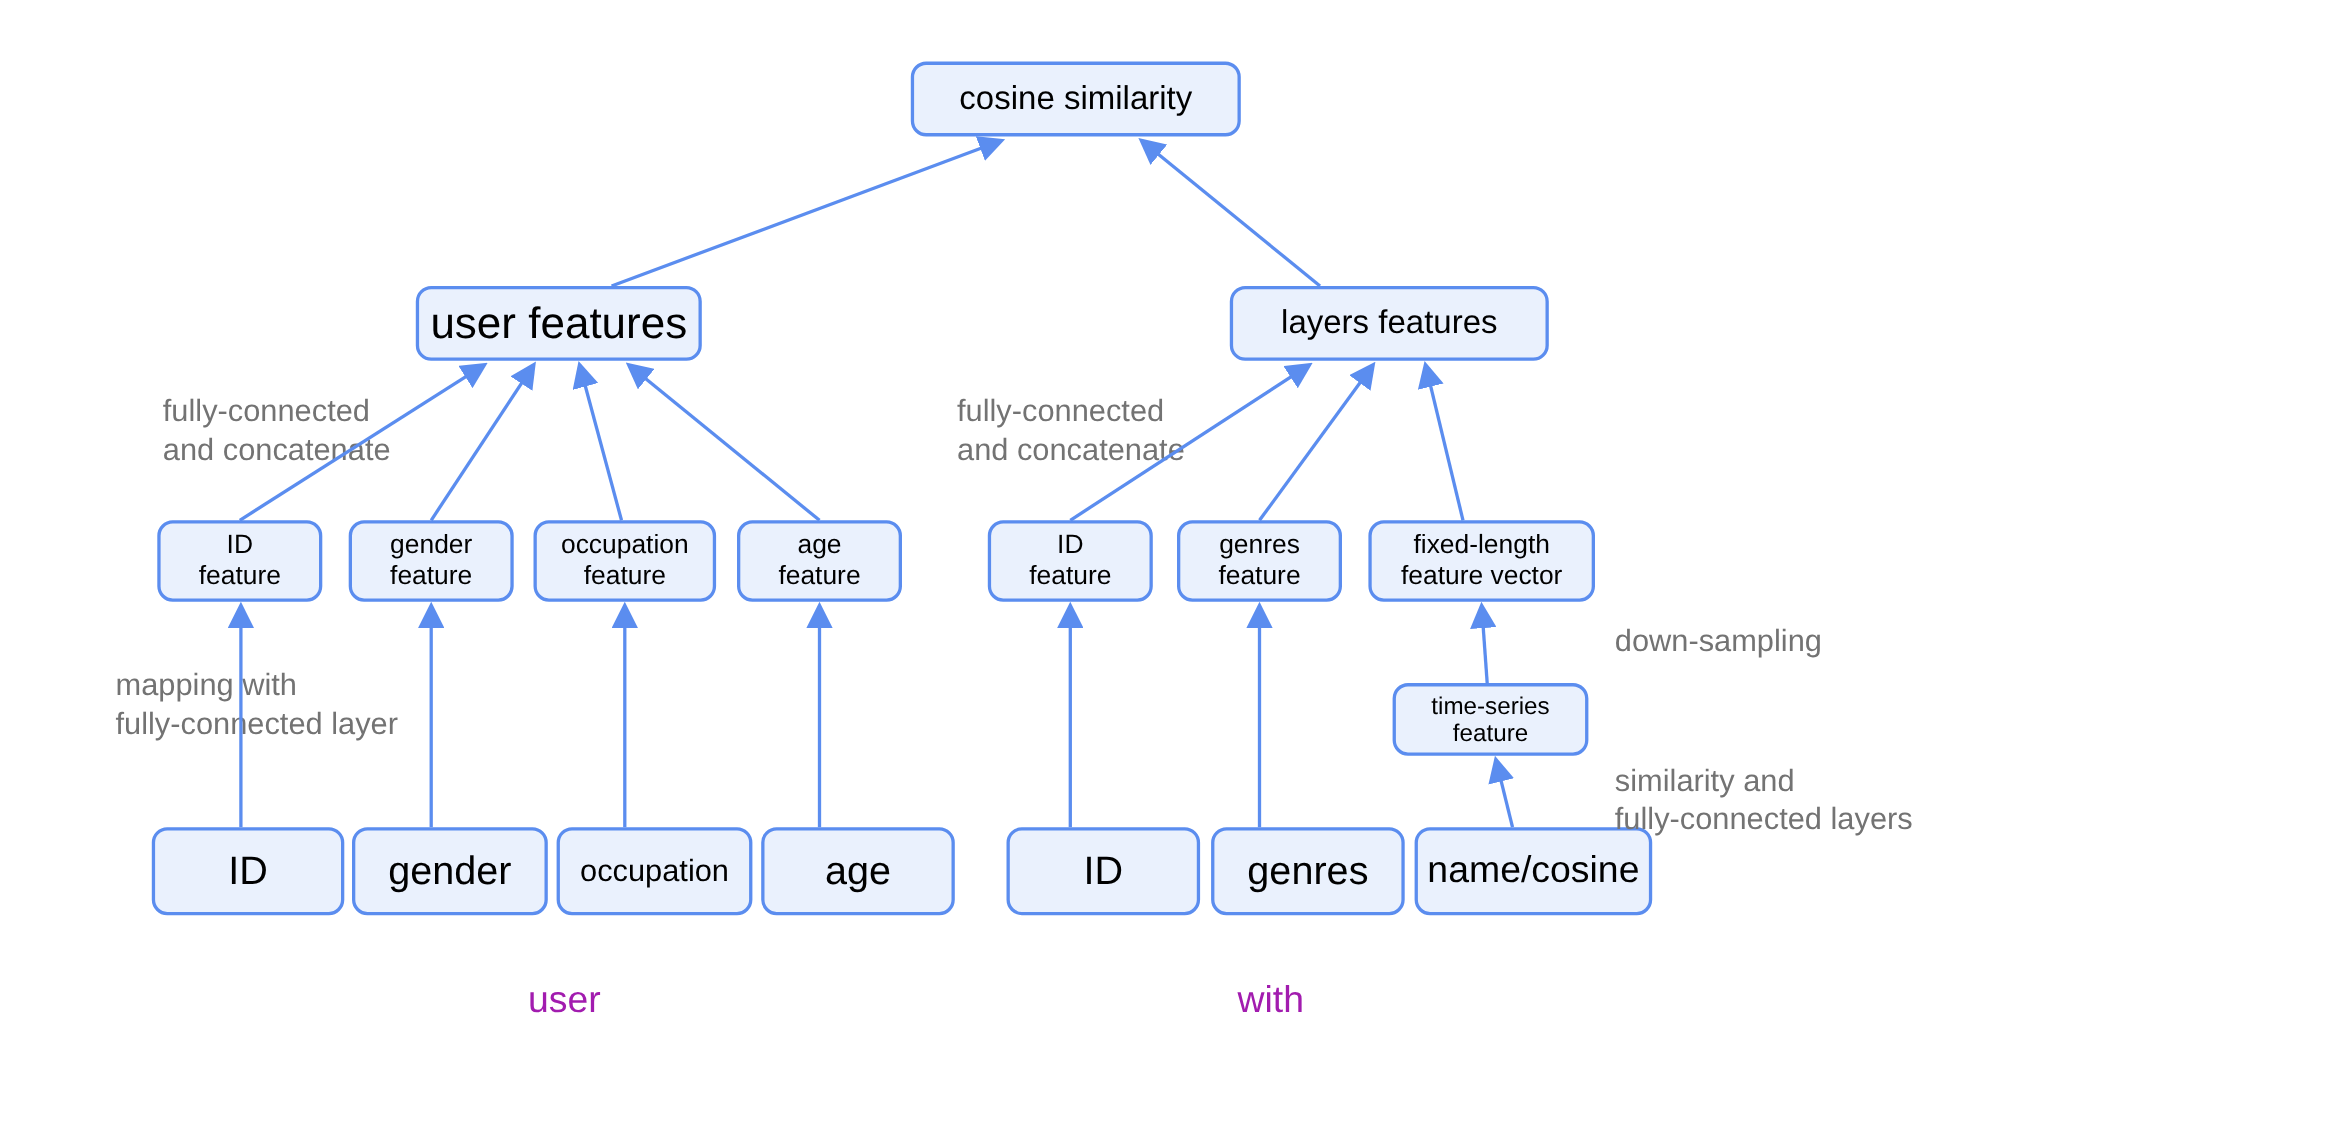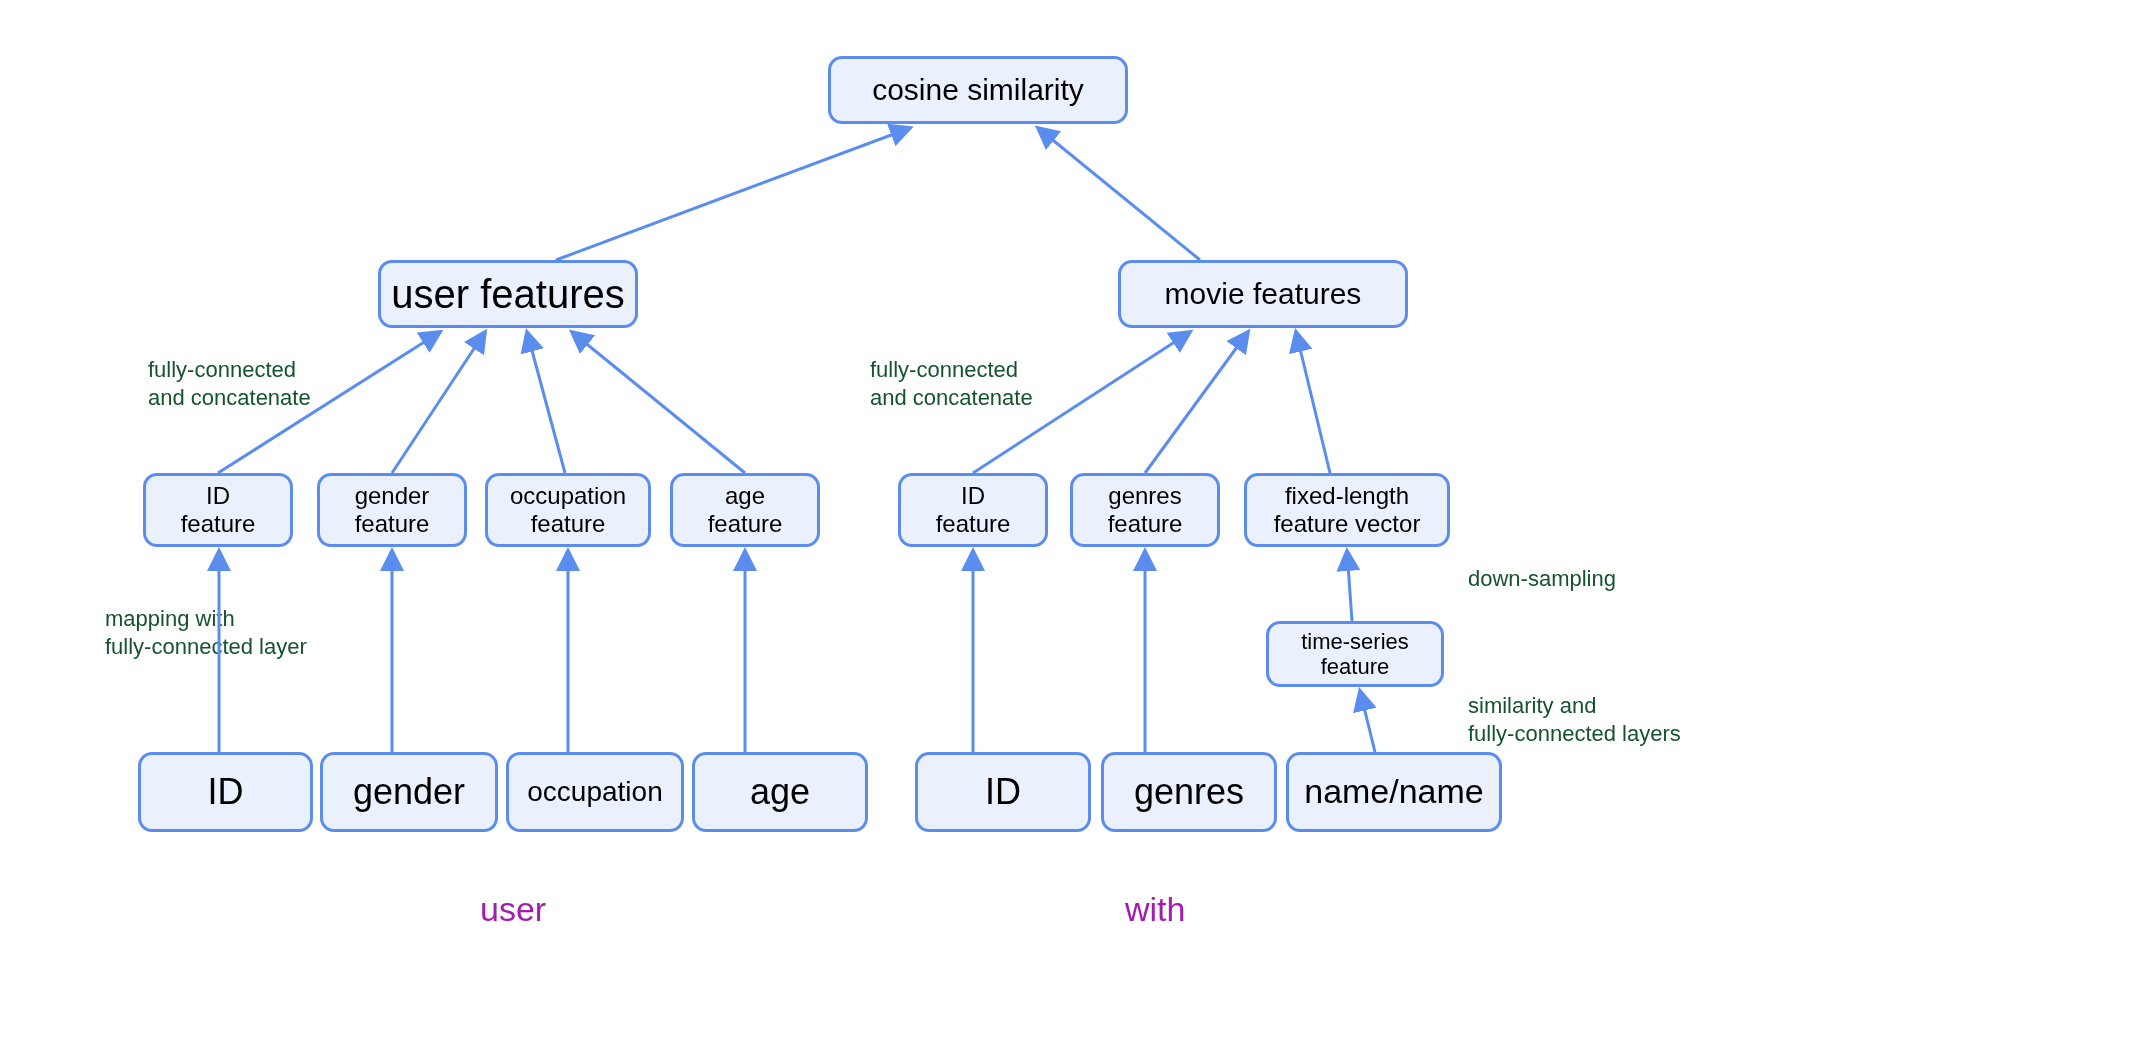--- a/index.html
+++ b/index.html
@@ -1,30 +1,30 @@
 <!DOCTYPE html>
 <html><head>
 <meta charset="utf-8">
 <style>
 html,body{margin:0;padding:0;width:2133px;height:1043px;background:#fff;font-family:Helvetica,Arial,sans-serif;position:relative}
 .node{position:absolute;background:#eaf1fd;border:3px solid #5b8def;border-radius:14px;display:flex;align-items:center;justify-content:center;text-align:center;color:#000;box-sizing:border-box;line-height:1.15;padding:0 6px}
-.label{position:absolute;color:#14532d;font-size:22px;line-height:1.25;white-space:nowrap}
+.label{position:absolute;color:#737373;font-size:28px;line-height:1.25;white-space:nowrap}
 .big{font-size:32px}
 .sml{font-size:24px}
 .xsml{font-size:22px}
 .title{position:absolute;color:#a21caf;font-size:34px}
 svg.edges{position:absolute;left:0;top:0;width:2133px;height:1043px;pointer-events:none}
 </style>
 </head>
 <body>
 
 <div class="node big" style="left:828px;top:56px;width:300px;height:68px;font-size:30px">cosine similarity</div>
 
 <div class="node big" style="left:378px;top:260px;width:260px;height:68px;font-size:40px">user features</div>
-<div class="node big" style="left:1118px;top:260px;width:290px;height:68px;font-size:30px">movie features</div>
+<div class="node big" style="left:1118px;top:260px;width:290px;height:68px;font-size:30px">layers features</div>
 
 <div class="node sml" style="left:143px;top:473px;width:150px;height:74px;white-space:pre">ID
 feature</div>
 <div class="node sml" style="left:317px;top:473px;width:150px;height:74px;white-space:pre">gender
 feature</div>
 <div class="node sml" style="left:485px;top:473px;width:166px;height:74px;white-space:pre">occupation
 feature</div>
 <div class="node sml" style="left:670px;top:473px;width:150px;height:74px;white-space:pre">age
 feature</div>
 
@@ -38,21 +38,21 @@
 <div class="node xsml" style="left:1266px;top:621px;width:178px;height:66px;white-space:pre">time-series
 feature</div>
 
 <div class="node" style="left:138px;top:752px;width:175px;height:80px;font-size:36px">ID</div>
 <div class="node" style="left:320px;top:752px;width:178px;height:80px;font-size:36px">gender</div>
 <div class="node" style="left:506px;top:752px;width:178px;height:80px;font-size:28px">occupation</div>
 <div class="node" style="left:692px;top:752px;width:176px;height:80px;font-size:36px">age</div>
 
 <div class="node" style="left:915px;top:752px;width:176px;height:80px;font-size:36px">ID</div>
 <div class="node" style="left:1101px;top:752px;width:176px;height:80px;font-size:36px">genres</div>
-<div class="node" style="left:1286px;top:752px;width:216px;height:80px;font-size:34px">name/name</div>
+<div class="node" style="left:1286px;top:752px;width:216px;height:80px;font-size:34px">name/cosine</div>
 
 <div class="title" style="left:480px;top:890px">user</div>
 <div class="title" style="left:1125px;top:890px">with</div>
 
 <div class="label" style="left:148px;top:356px;white-space:pre">fully-connected
 and concatenate</div>
 <div class="label" style="left:870px;top:356px;white-space:pre">fully-connected
 and concatenate</div>
 <div class="label" style="left:105px;top:605px;white-space:pre">mapping with
 fully-connected layer</div>

